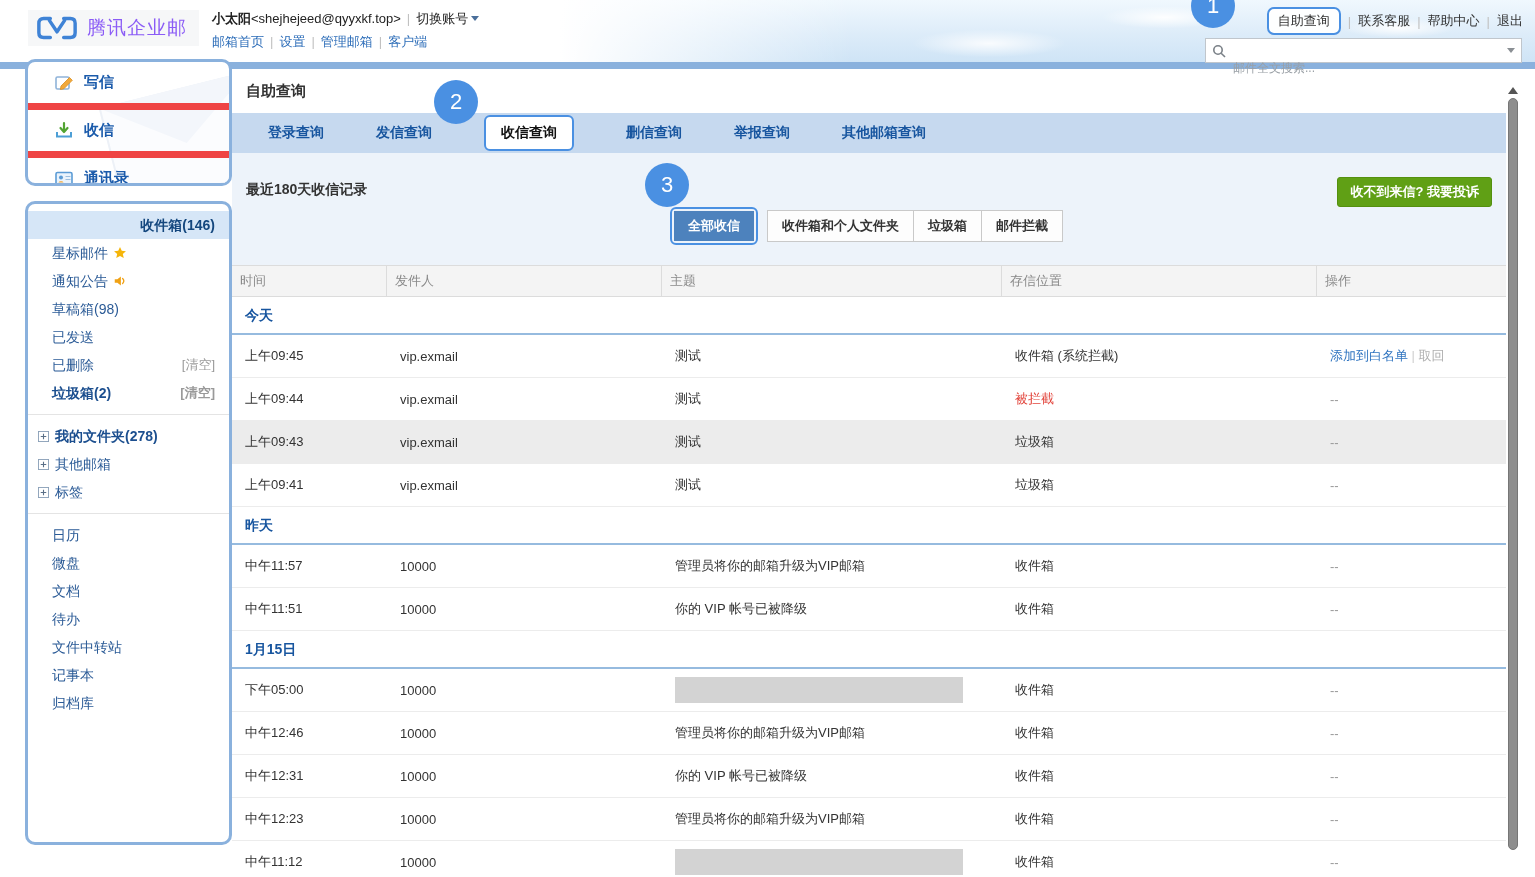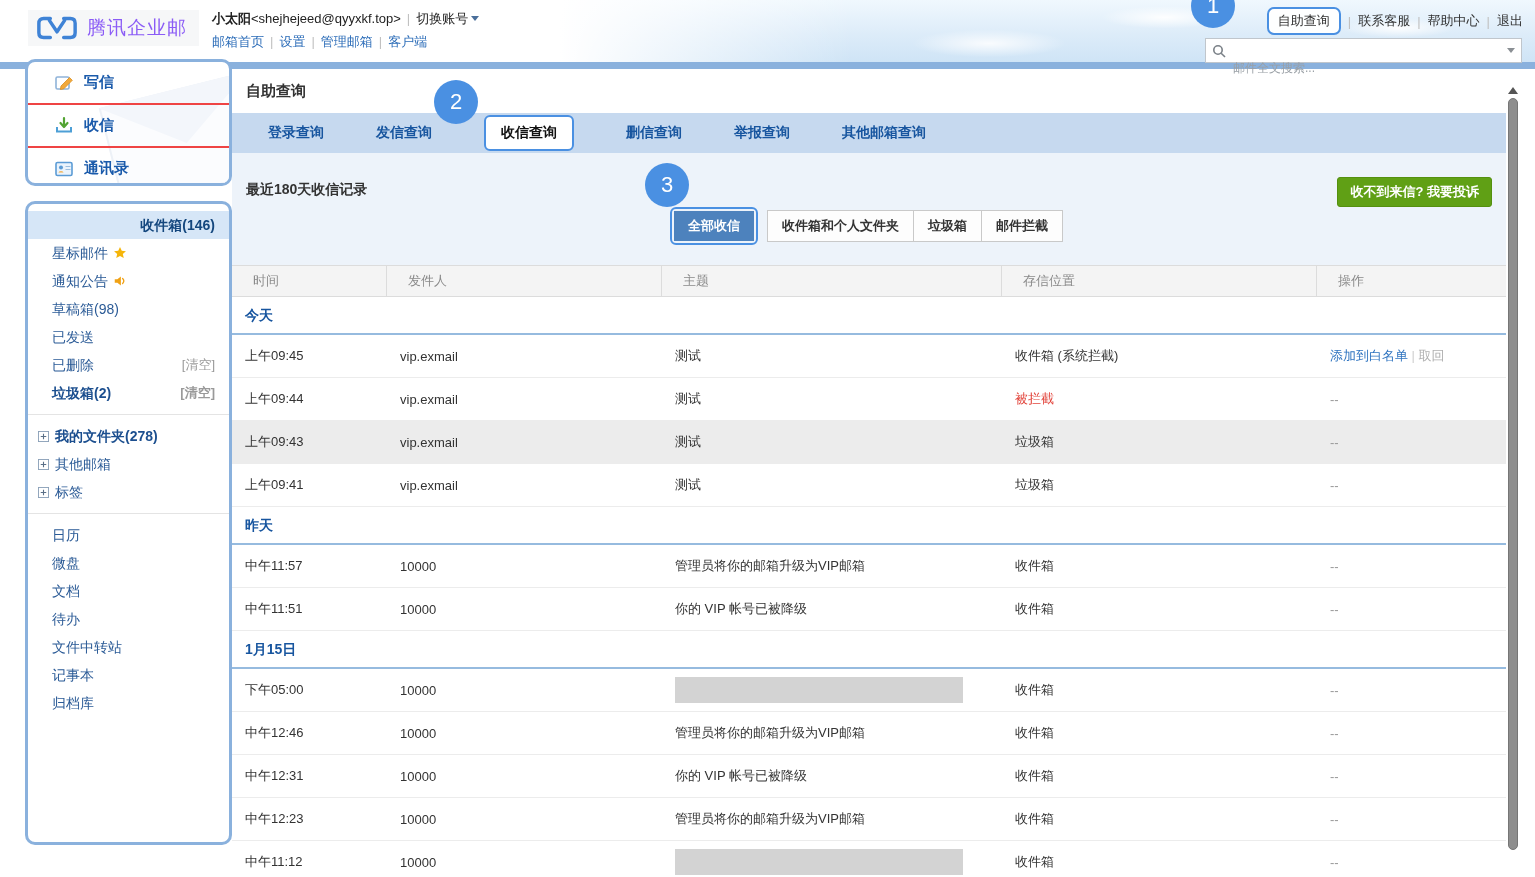--- a/index.html
+++ b/index.html
@@ -35,21 +35,21 @@
 
   .top-bar{position:absolute;left:0;top:62px;width:1535px;height:7px;background:#8ab1dd;}
 
   
   .side-box{position:absolute;left:25px;background:#fff;border:3px solid #8ab1dd;border-radius:10px;box-sizing:border-box;overflow:hidden;}
   .side-box1{top:59px;width:207px;height:127px;}
   .side-box2{top:201px;width:207px;height:644px;padding-top:7px;}
   .envelope{position:absolute;right:-34px;top:26px;width:150px;height:100px;border:2px solid #edf1f7;background:#fbfcfe;transform:rotate(-14deg);z-index:0;}
   .envelope:before{content:"";position:absolute;left:-2px;top:-2px;border-left:77px solid transparent;border-right:77px solid transparent;border-top:55px solid #f3f6fb;}
   .action-item{position:relative;z-index:1;height:41px;display:flex;align-items:center;gap:10px;padding-left:26px;cursor:pointer;}
-  .action-item + .action-item{border-top:2px solid #ef4444;}
+  .action-item + .action-item{border-top:7px solid #ef4444;}
   .action-label{font-size:15px;font-weight:bold;color:#1b5bab;}
   .folder-item{height:28px;line-height:28px;padding:0 14px 0 24px;color:#2a5a96;font-size:14px;display:flex;align-items:center;cursor:pointer;}
   .folder-item .flabel{display:flex;align-items:center;gap:5px;}
   .folder-item.selected{background:#d6e6f7;color:#14477e;font-weight:bold;justify-content:flex-end;}
   .folder-item.bold{font-weight:bold;color:#1c4f8f;}
   .folder-action{margin-left:auto;color:#9a9a9a;font-size:13px;cursor:pointer;}
   .side-divider{height:1px;background:#e4e4e4;margin:7px 0;}
   .tree-item{height:28px;line-height:28px;padding-left:10px;color:#2a5a96;font-size:14px;display:flex;align-items:center;gap:6px;cursor:pointer;}
   .tree-item.bold{font-weight:bold;color:#1c4f8f;}
   .tool-item{height:28px;line-height:28px;padding-left:24px;color:#2a5a96;font-size:14px;cursor:pointer;}
@@ -66,21 +66,21 @@
   .filters{position:absolute;left:438px;top:54px;display:flex;align-items:center;font-weight:bold;}
   .annotate-box{border:2px solid #4a90e2;border-radius:6px;padding:2px;margin-right:9px;}
   .filter-btn{font-size:13px;padding:6px 14px;white-space:nowrap;cursor:pointer;}
   .filter-btn.active{background:#4d82bd;color:#fff;}
   .filter-group{display:flex;background:#fdfdfd;border:1px solid #c9c9c9;}
   .filter-group .filter-btn{color:#333;}
   .filter-group .filter-btn + .filter-btn{border-left:1px solid #c9c9c9;}
 
   .table{position:absolute;left:0;top:196px;width:100%;}
   .thead{display:grid;grid-template-columns:155px 275px 340px 315px 1fr;height:30px;background:#f4f4f4;border-top:1px solid #dcdcdc;border-bottom:1px solid #dcdcdc;align-items:center;color:#8a8a8a;font-size:13px;}
-  .thead .hcell{padding-left:21px;height:100%;display:flex;align-items:center;border-right:1px solid #dcdcdc;box-sizing:border-box;}
+  .thead .hcell{padding-left:8px;height:100%;display:flex;align-items:center;border-right:1px solid #dcdcdc;box-sizing:border-box;}
   .thead .hcell:last-child{border-right:none;}
   .group-header{height:36px;line-height:36px;padding-left:13px;color:#17559f;font-size:14px;font-weight:bold;border-bottom:2px solid #96bbdf;}
   .trow{display:grid;grid-template-columns:155px 275px 340px 315px 1fr;height:42px;align-items:center;font-size:13px;color:#333;border-bottom:1px solid #ececec;}
   .trow.shaded{background:#ececec;}
   .cell{padding-left:13px;overflow:hidden;white-space:nowrap;}
   .loc-red{color:#e2453c;}
   .redact{width:288px;height:26px;background:#d3d3d3;}
   .act-link{color:#2f74c0;cursor:pointer;}
   .act-muted{color:#b0b0b0;cursor:pointer;}
   .act-sep{color:#cfcfcf;}

